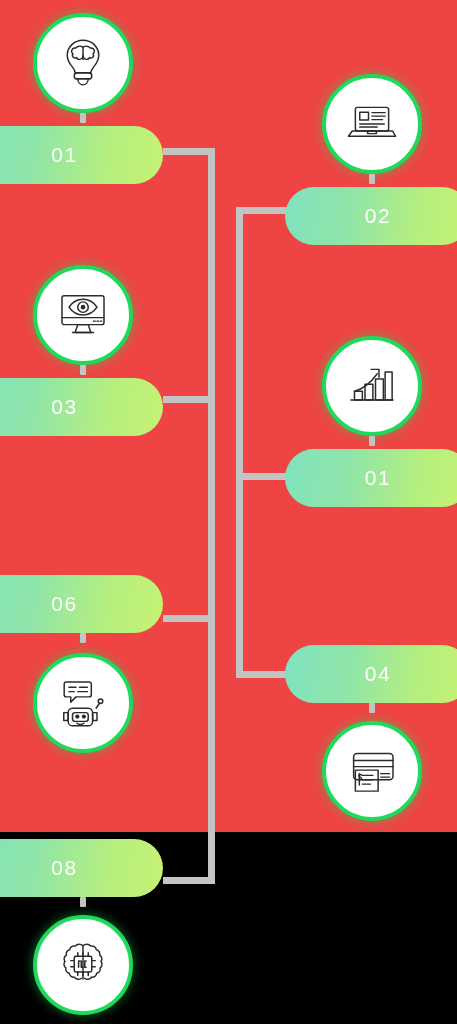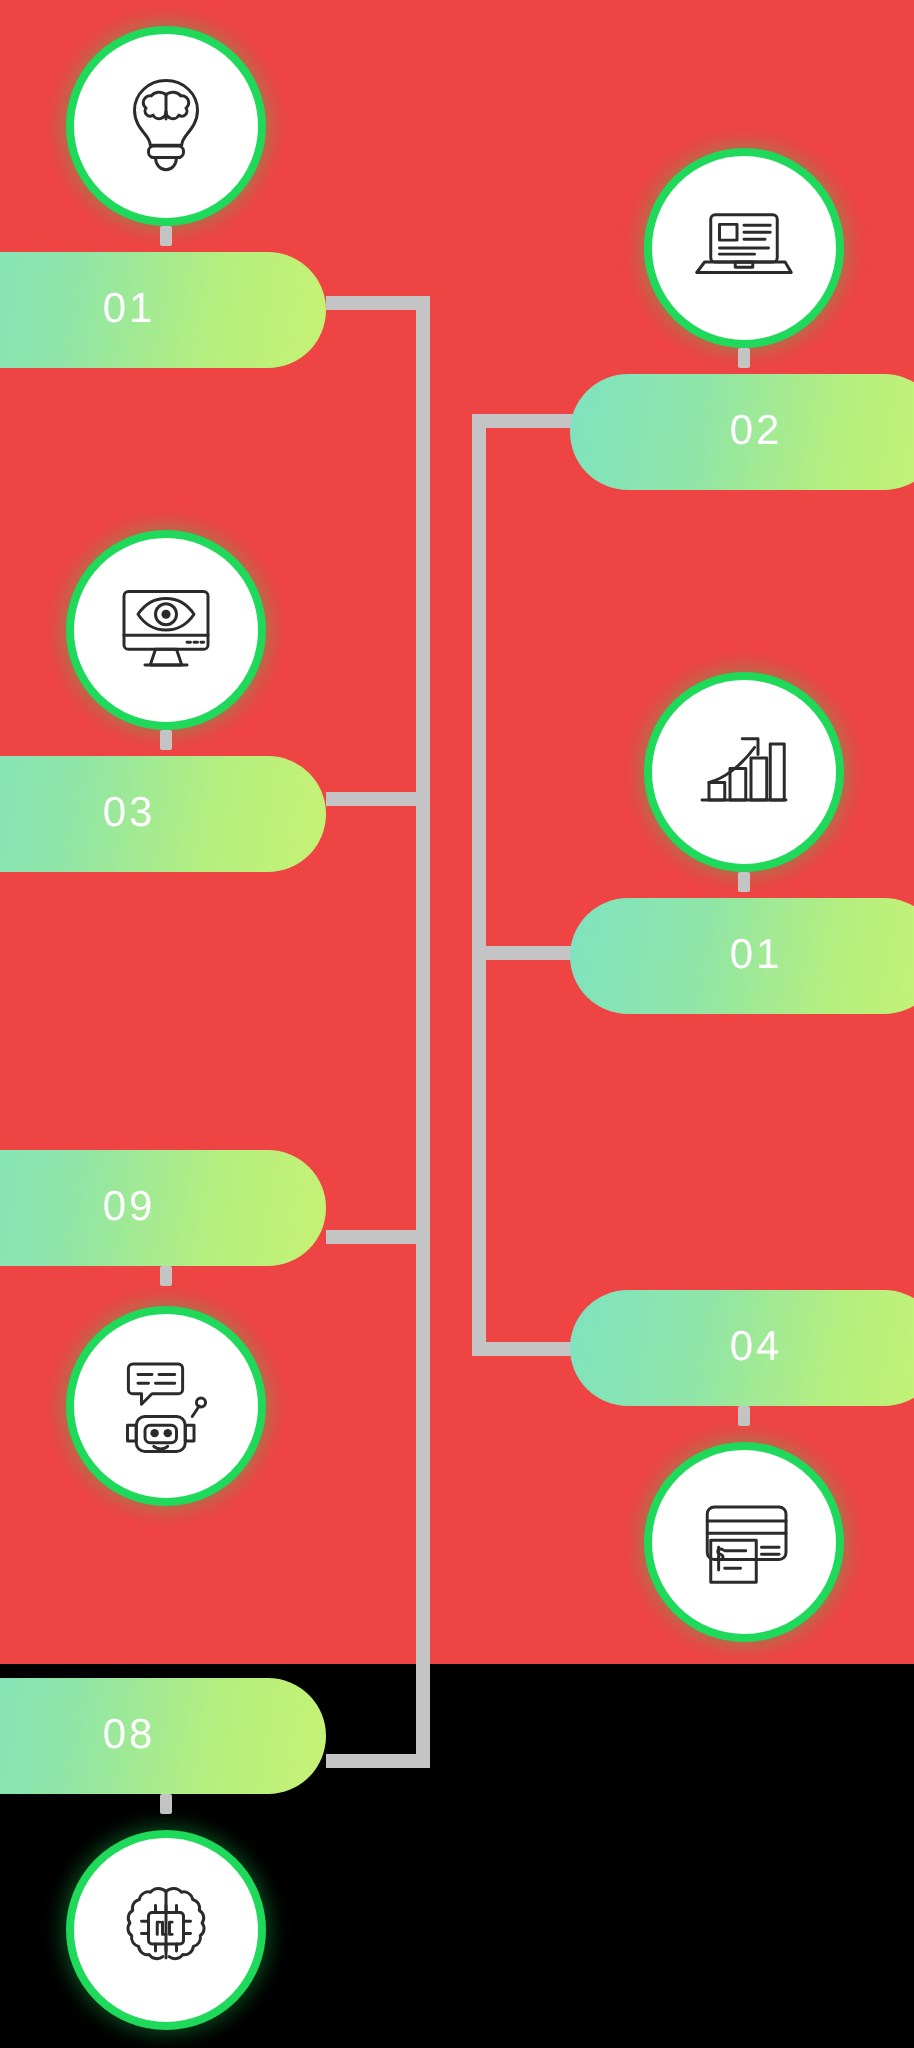--- a/index.html
+++ b/index.html
@@ -123,21 +123,21 @@
       <path d="M12 38c8-2 18-9 26-20"></path>
       <path d="M31 13h9v9"></path>
     </svg>
   </div>
   <div class="stub" style="left:369px;top:436px;"></div>
   <div class="pill right" style="top:449px;">
     <span>01</span>
   </div>
 
   <div class="pill left" style="top:575px;">
-    <span>09</span>
+    <span>06</span>
   </div>
   <div class="stub" style="left:80px;top:633px;"></div>
   <div class="circle" style="left:33px;top:653px;">
     <svg viewBox="0 0 64 64">
       <path d="M13 8h26a2.5 2.5 0 012.5 2.5v12A2.5 2.5 0 0139 25H24l-6 6v-6h-5a2.5 2.5 0 01-2.5-2.5v-12A2.5 2.5 0 0113 8z"></path>
       <path d="M16 14h8M28 14h9M16 19h6M26 19h11"></path>
       <rect x="15" y="38" width="28" height="20" rx="5"></rect>
       <rect x="20" y="43" width="18" height="10" rx="3"></rect>
       <circle class="fillk" cx="25.5" cy="47.5" r="2.4"></circle>
       <circle class="fillk" cx="33" cy="47.5" r="2.4"></circle>

